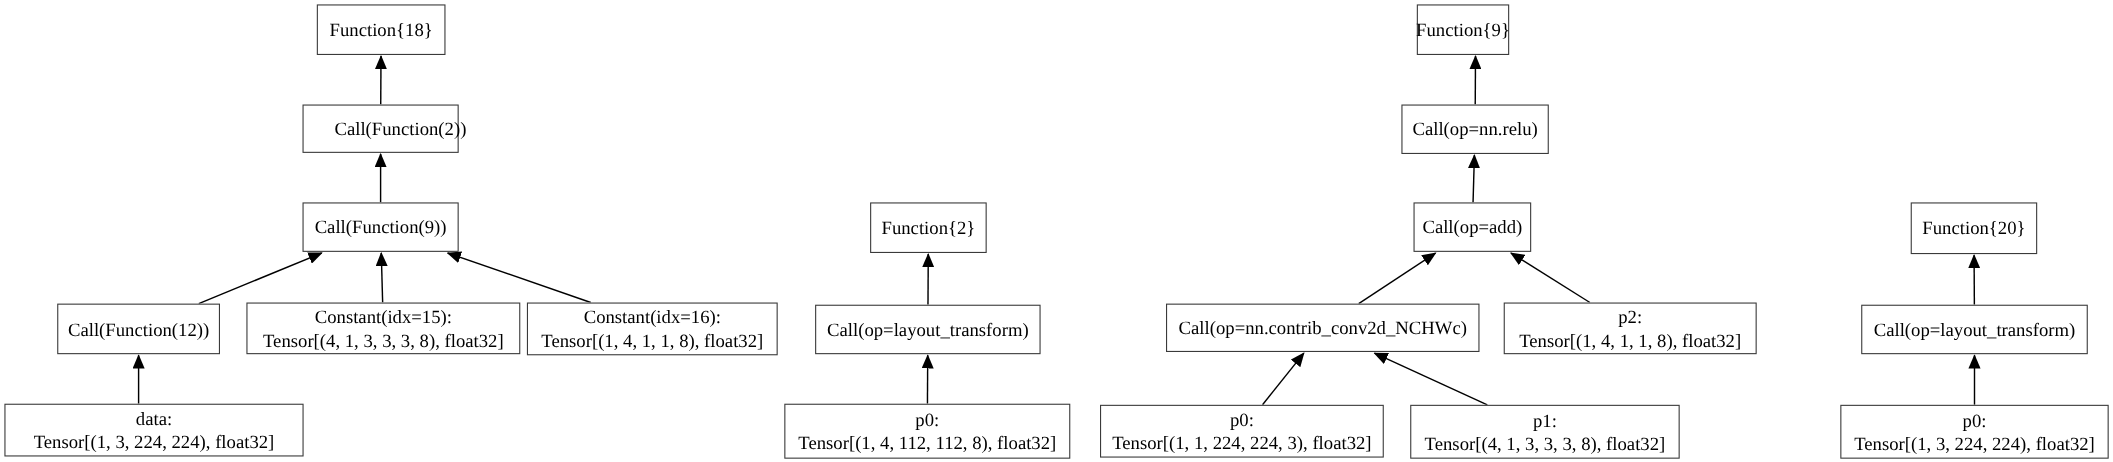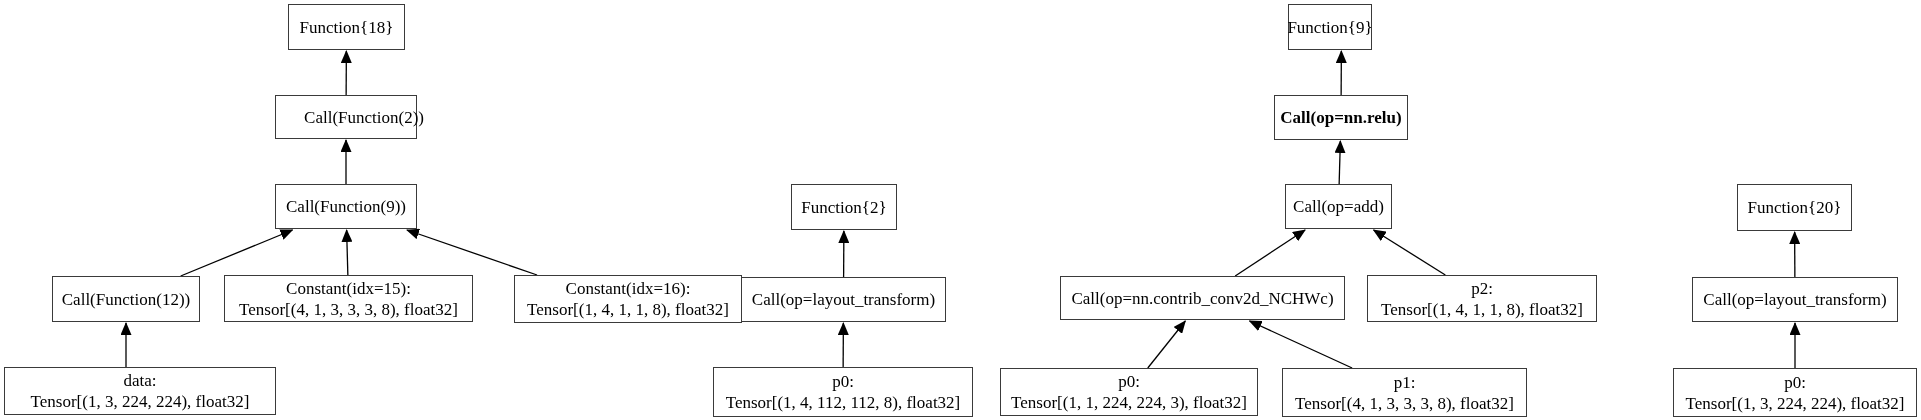--- a/index.html
+++ b/index.html
@@ -71,42 +71,42 @@
     <div class="node" style="left: 275px; top: 184px; width: 142px; height: 45px;">
       <div class="node-line">Call(Function(9))</div>
     </div>
     <div class="node" style="left: 52px; top: 276px; width: 148px; height: 46px;">
       <div class="node-line">Call(Function(12))</div>
     </div>
     <div class="node" style="left: 224px; top: 275px; width: 249px; height: 47px;">
       <div class="node-line">Constant(idx=15):</div>
       <div class="node-line">Tensor[(4, 1, 3, 3, 3, 8), float32]</div>
     </div>
-    <div class="node" style="left: 514px; top: 275px; width: 228px; height: 48px;">
+    <div class="node" style="left: 479px; top: 275px; width: 228px; height: 48px;">
       <div class="node-line">Constant(idx=16):</div>
       <div class="node-line">Tensor[(1, 4, 1, 1, 8), float32]</div>
     </div>
     <div class="node" style="left: 4px; top: 367px; width: 272px; height: 48px;">
       <div class="node-line">data:</div>
       <div class="node-line">Tensor[(1, 3, 224, 224), float32]</div>
     </div>
     <div class="node" style="left: 791px; top: 184px; width: 106px; height: 46px;">
       <div class="node-line">Function{2}</div>
     </div>
     <div class="node" style="left: 741px; top: 277px; width: 205px; height: 45px;">
       <div class="node-line">Call(op=layout_transform)</div>
     </div>
     <div class="node" style="left: 713px; top: 367px; width: 260px; height: 50px;">
       <div class="node-line">p0:</div>
       <div class="node-line">Tensor[(1, 4, 112, 112, 8), float32]</div>
     </div>
     <div class="node" style="left: 1288px; top: 4px; width: 84px; height: 46px;">
       <div class="node-line">Function{9}</div>
     </div>
-    <div class="node" style="left: 1274px; top: 95px; width: 134px; height: 45px; font-weight: bold;">
+    <div class="node" style="left: 1274px; top: 95px; width: 134px; height: 45px;">
       <div class="node-line">Call(op=nn.relu)</div>
     </div>
     <div class="node" style="left: 1285px; top: 184px; width: 107px; height: 45px;">
       <div class="node-line">Call(op=add)</div>
     </div>
     <div class="node" style="left: 1060px; top: 276px; width: 285px; height: 44px;">
       <div class="node-line">Call(op=nn.contrib_conv2d_NCHWc)</div>
     </div>
     <div class="node" style="left: 1367px; top: 275px; width: 230px; height: 47px;">
       <div class="node-line">p2:</div>

